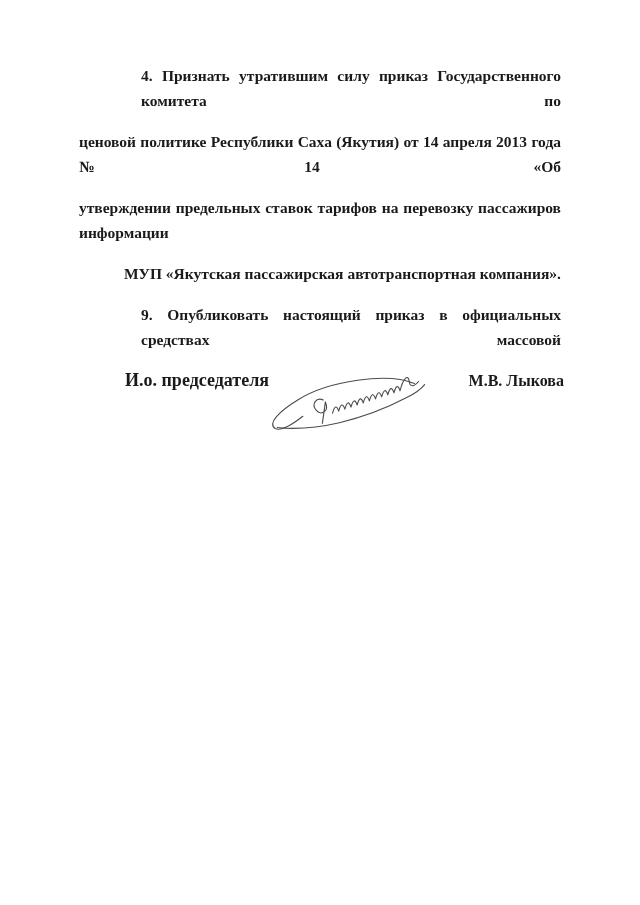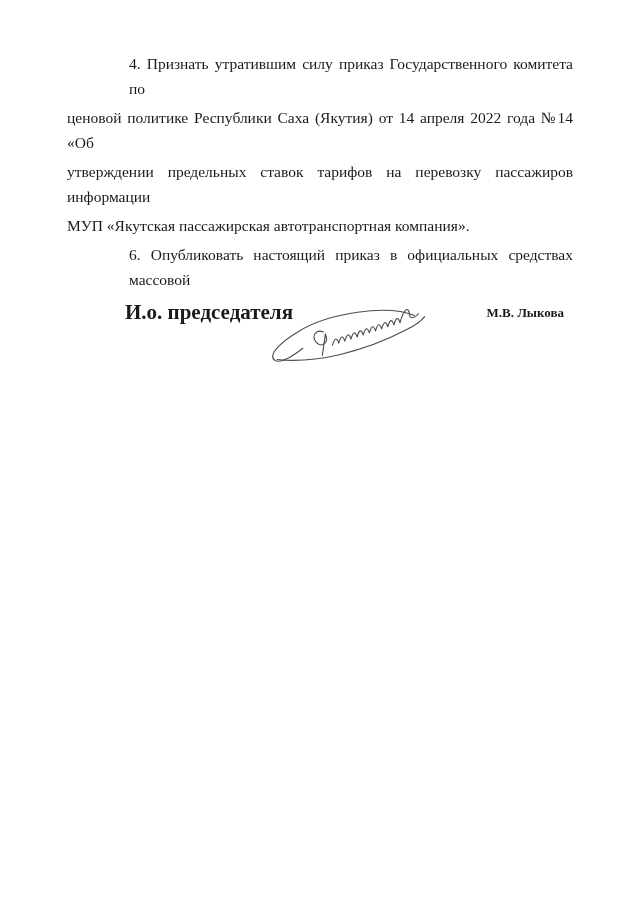--- a/index.html
+++ b/index.html
@@ -14,42 +14,42 @@
     color: #1a1a1a;
   }
   .content {
     position: absolute;
     top: 47px;
     left: 63px;
     width: 514px;
     font-size: 15.5px;
     line-height: 25px;
   }
-  .line { margin: 4px; white-space: nowrap; }
+  .line { margin: 16px; white-space: nowrap; font-weight: bold; }
   .just { text-align: justify; text-align-last: justify; white-space: normal; }
   .indent { padding-left: 62px; }
-  .left { text-align: left; }
+  .left { text-align: right; }
   .sig-row {
     position: relative;
     margin-top: 8px;
     height: 78px;
   }
   .sig-title {
     position: absolute;
     left: 62px;
     top: 0;
     font-weight: bold;
-    font-size: 21px;
+    font-size: 18px;
   }
   .sig-name {
     position: absolute;
     right: 13px;
     top: 0;
     font-weight: bold;
-    font-size: 13px;
+    font-size: 16px;
   }
   .sig-scrawl {
     position: absolute;
     left: 202px;
     top: 1px;
     width: 176px;
     height: 70px;
   }
   .sig-scrawl path {
     fill: none;
@@ -59,25 +59,25 @@
     stroke-linejoin: round;
   }
 </style>
 </head>
 <body>
 
 <div class="page">
   <div class="content">
 
     <p class="line just indent">4. Признать утратившим силу приказ Государственного комитета по</p>
-    <p class="line just">ценовой политике Республики Саха (Якутия) от 14 апреля 2022 года №14 «Об</p>
+    <p class="line just">ценовой политике Республики Саха (Якутия) от 14 апреля 2013 года №14 «Об</p>
     <p class="line just">утверждении предельных ставок тарифов на перевозку пассажиров информации</p>
     <p class="line left">МУП «Якутская пассажирская автотранспортная компания».</p>
 
-    <p class="line just indent">6. Опубликовать настоящий приказ в официальных средствах массовой</p>
+    <p class="line just indent">9. Опубликовать настоящий приказ в официальных средствах массовой</p>
 
     <div class="sig-row">
       <span class="sig-title">И.о. председателя</span>
 
       <svg class="sig-scrawl" viewBox="0 0 172 68" xmlns="http://www.w3.org/2000/svg" aria-hidden="true">
 
         <path d="M146 14 C 120 3, 62 11, 32 30 C 14 41, 2 53, 10 58 C 16 61, 28 53, 37 46"></path>
 
         <path d="M12 57 C 48 61, 96 50, 138 28 C 146 24, 152 20, 156 15"></path>
 

